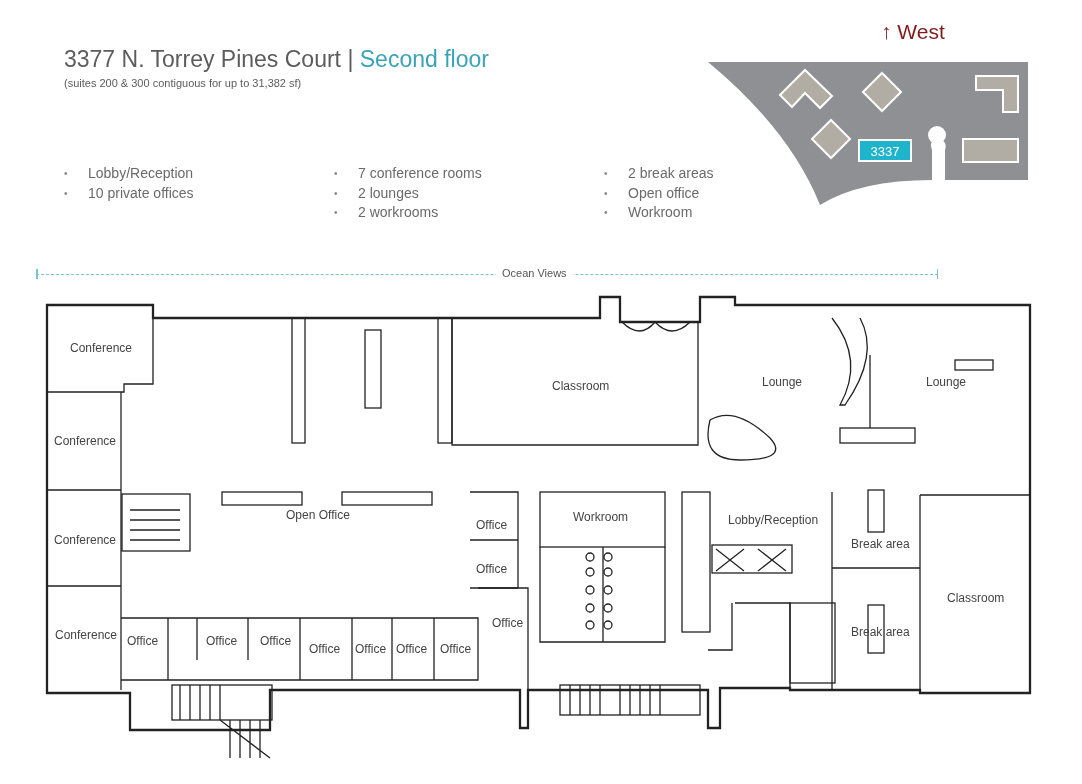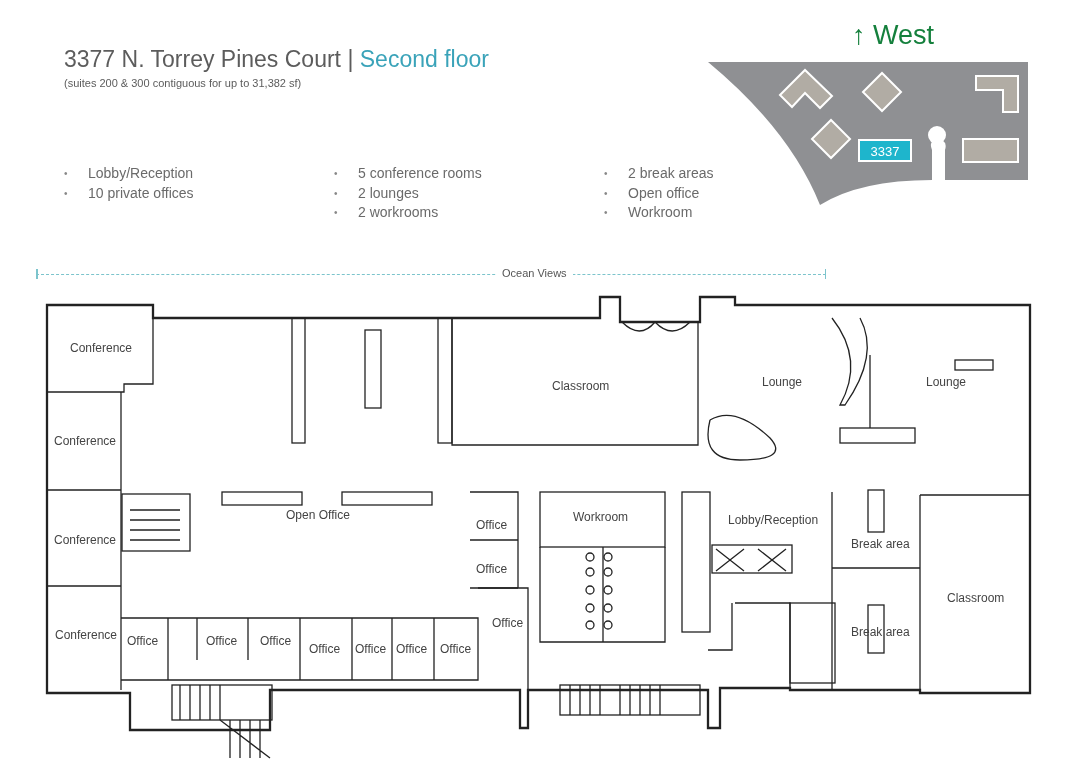--- a/index.html
+++ b/index.html
@@ -6,23 +6,23 @@
   body { width:1082px; height:784px; position:relative; overflow:hidden; font-family:"Liberation Sans", sans-serif; color:#5a5a5a; }
   .hdr { position:absolute; left:64px; top:44px; }
   .t1 { font-size:23px; color:#5c5c5c; line-height:30px; white-space:nowrap; }
   .t1 .accent { color:#3aa3b9; font-weight:normal; }
   .t2 { font-size:23px; color:#5c5c5c; line-height:30px; white-space:nowrap; }
   .t3 { font-size:11px; color:#5c5c5c; line-height:18px; white-space:nowrap; }
   .feat { position:absolute; top:164px; font-size:14px; color:#6a6a6a; }
   .feat ul { list-style:none; margin:0; padding:0; }
   .feat li { line-height:18.5px; white-space:nowrap; }
   .feat li::before { content:"\2022"; color:#888; font-size:10px; display:inline-block; width:24px; vertical-align:middle; }
-  .compass { position:absolute; left:852px; top:20px; font-size:27px; color:#15803d; }
+  .compass { position:absolute; left:881px; top:20px; font-size:21px; color:#7f1d1d; }
   .sitemap { position:absolute; left:700px; top:56px; }
-  .ocean { position:absolute; left:36px; top:267px; width:790px; height:16px; }
+  .ocean { position:absolute; left:36px; top:267px; width:902px; height:16px; }
   .ocean .line { position:absolute; left:0; right:0; top:7px; border-top:1.5px dashed #7cc4cc; }
   .ocean .capl, .ocean .capr { position:absolute; top:2px; width:1.5px; height:10px; background:#7cc4cc; }
   .ocean .capl { left:0; } .ocean .capr { right:0; }
   .ocean .lbl { position:absolute; left:460px; top:0px; background:#fff; padding:0 6px; font-size:11px; color:#555; }
   .plan { position:absolute; left:36px; top:288px; }
   .room { position:absolute; font-size:12px; color:#444; white-space:nowrap; }
 </style>
 </head>
 <body>
 
@@ -32,21 +32,21 @@
 </div>
 
 <div class="feat" style="left:64px">
     <ul>
   <li>Lobby/Reception</li>
   <li>10 private offices</li>
 </ul>
   </div>
 <div class="feat" style="left:334px">
     <ul>
-  <li>5 conference rooms</li>
+  <li>7 conference rooms</li>
   <li>2 lounges</li>
   <li>2 workrooms</li>
 </ul>
   </div>
 <div class="feat" style="left:604px">
     <ul>
   <li>2 break areas</li>
   <li>Open office</li>
   <li>Workroom</li>
 </ul>

